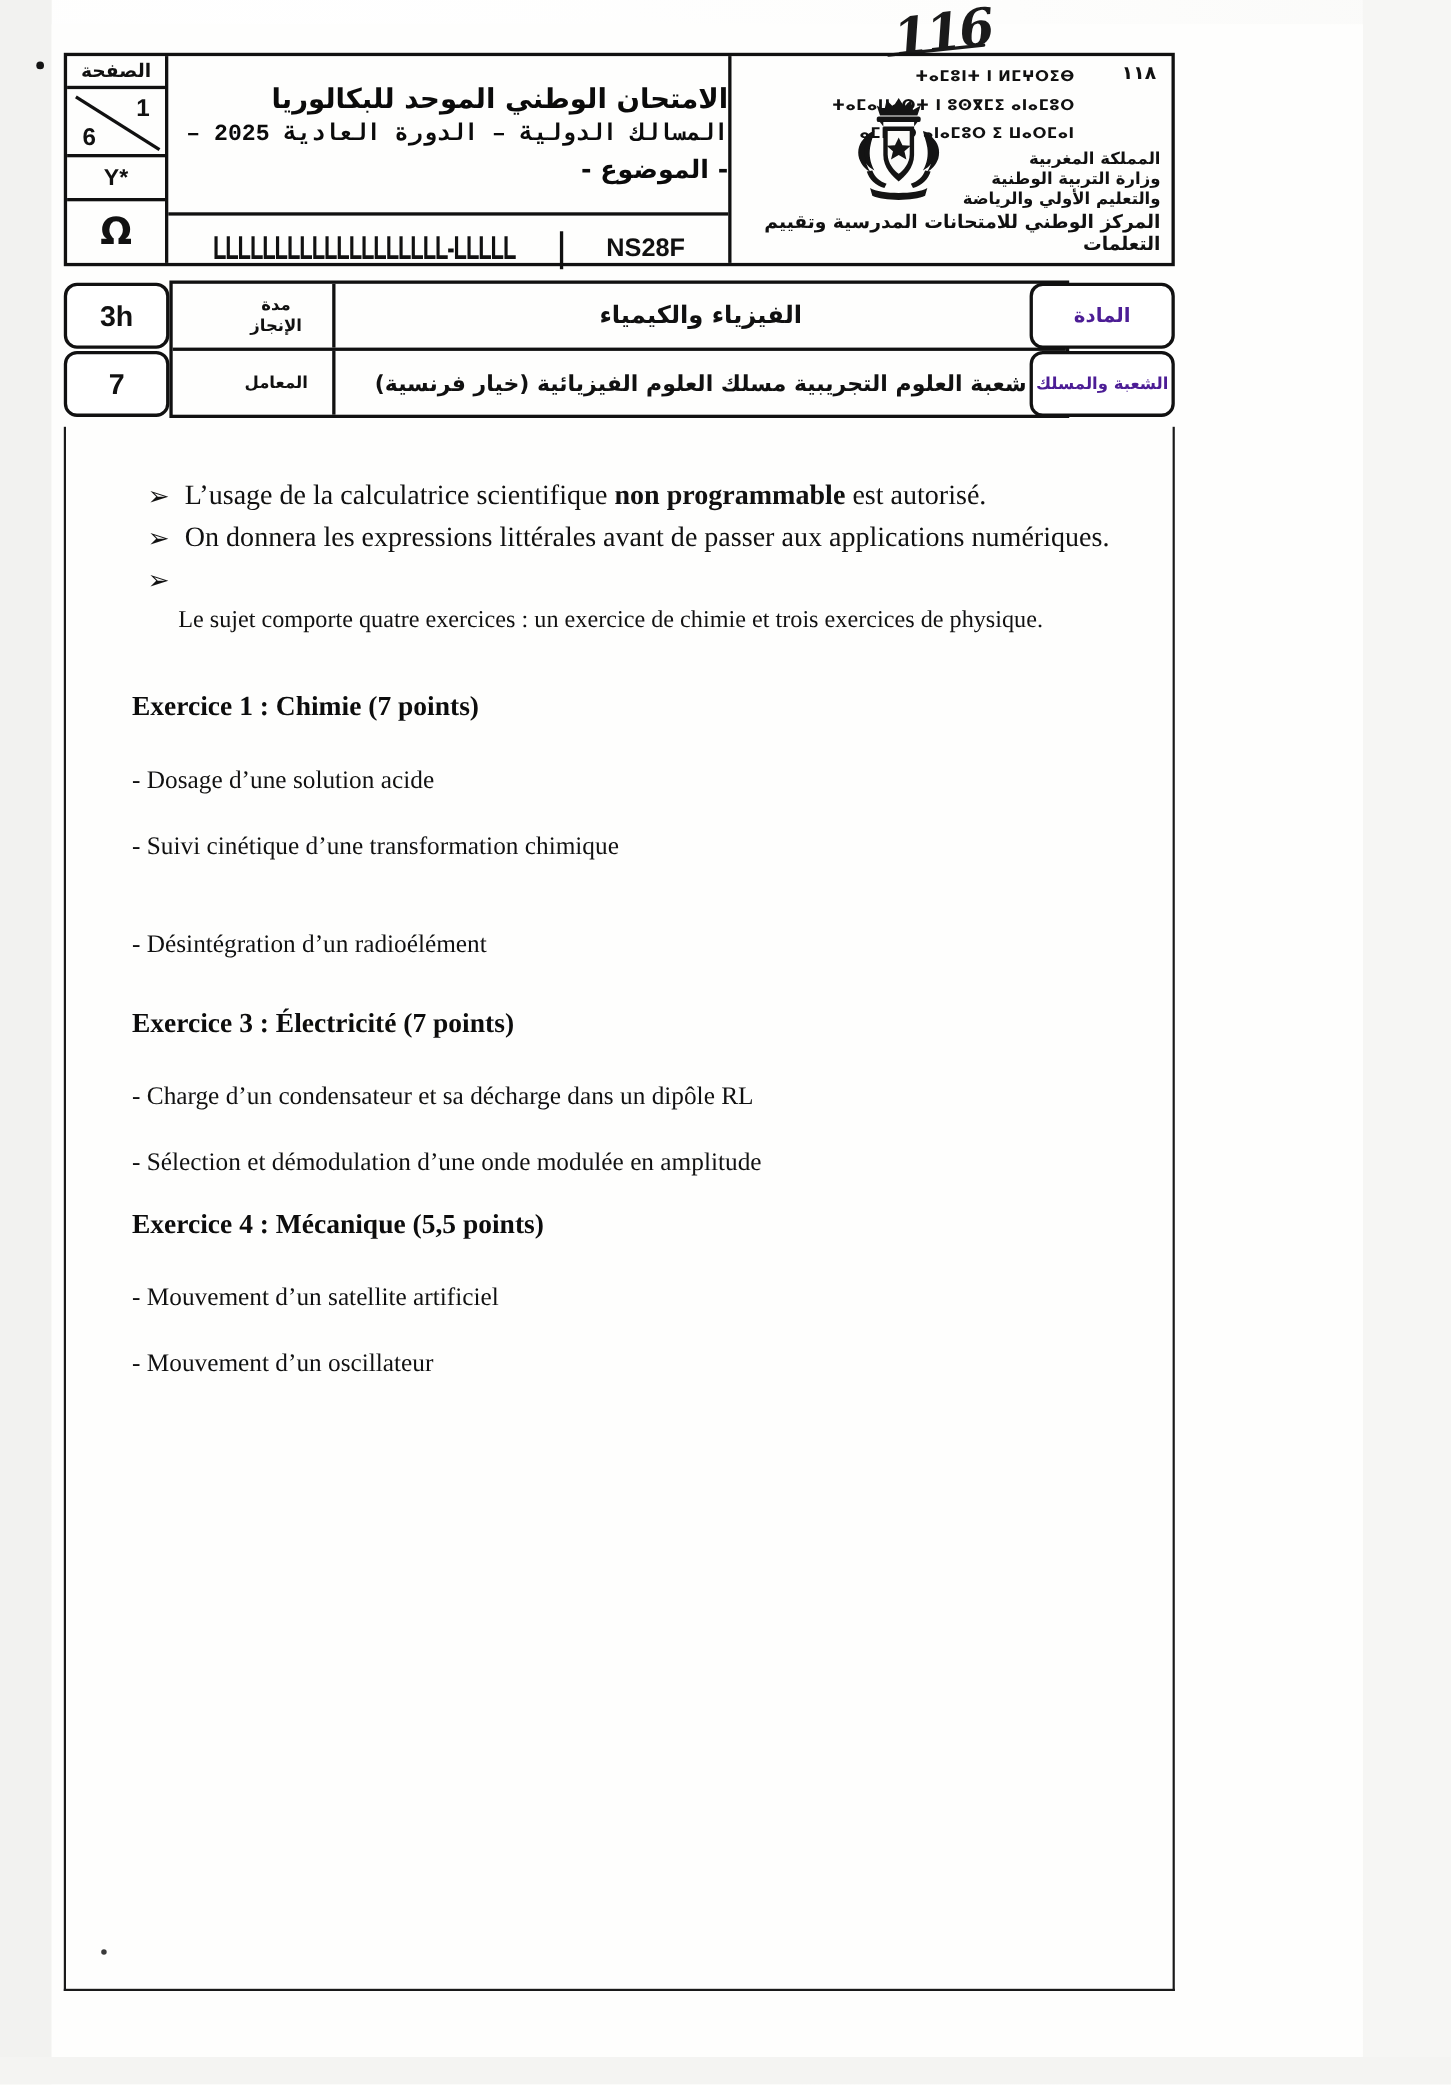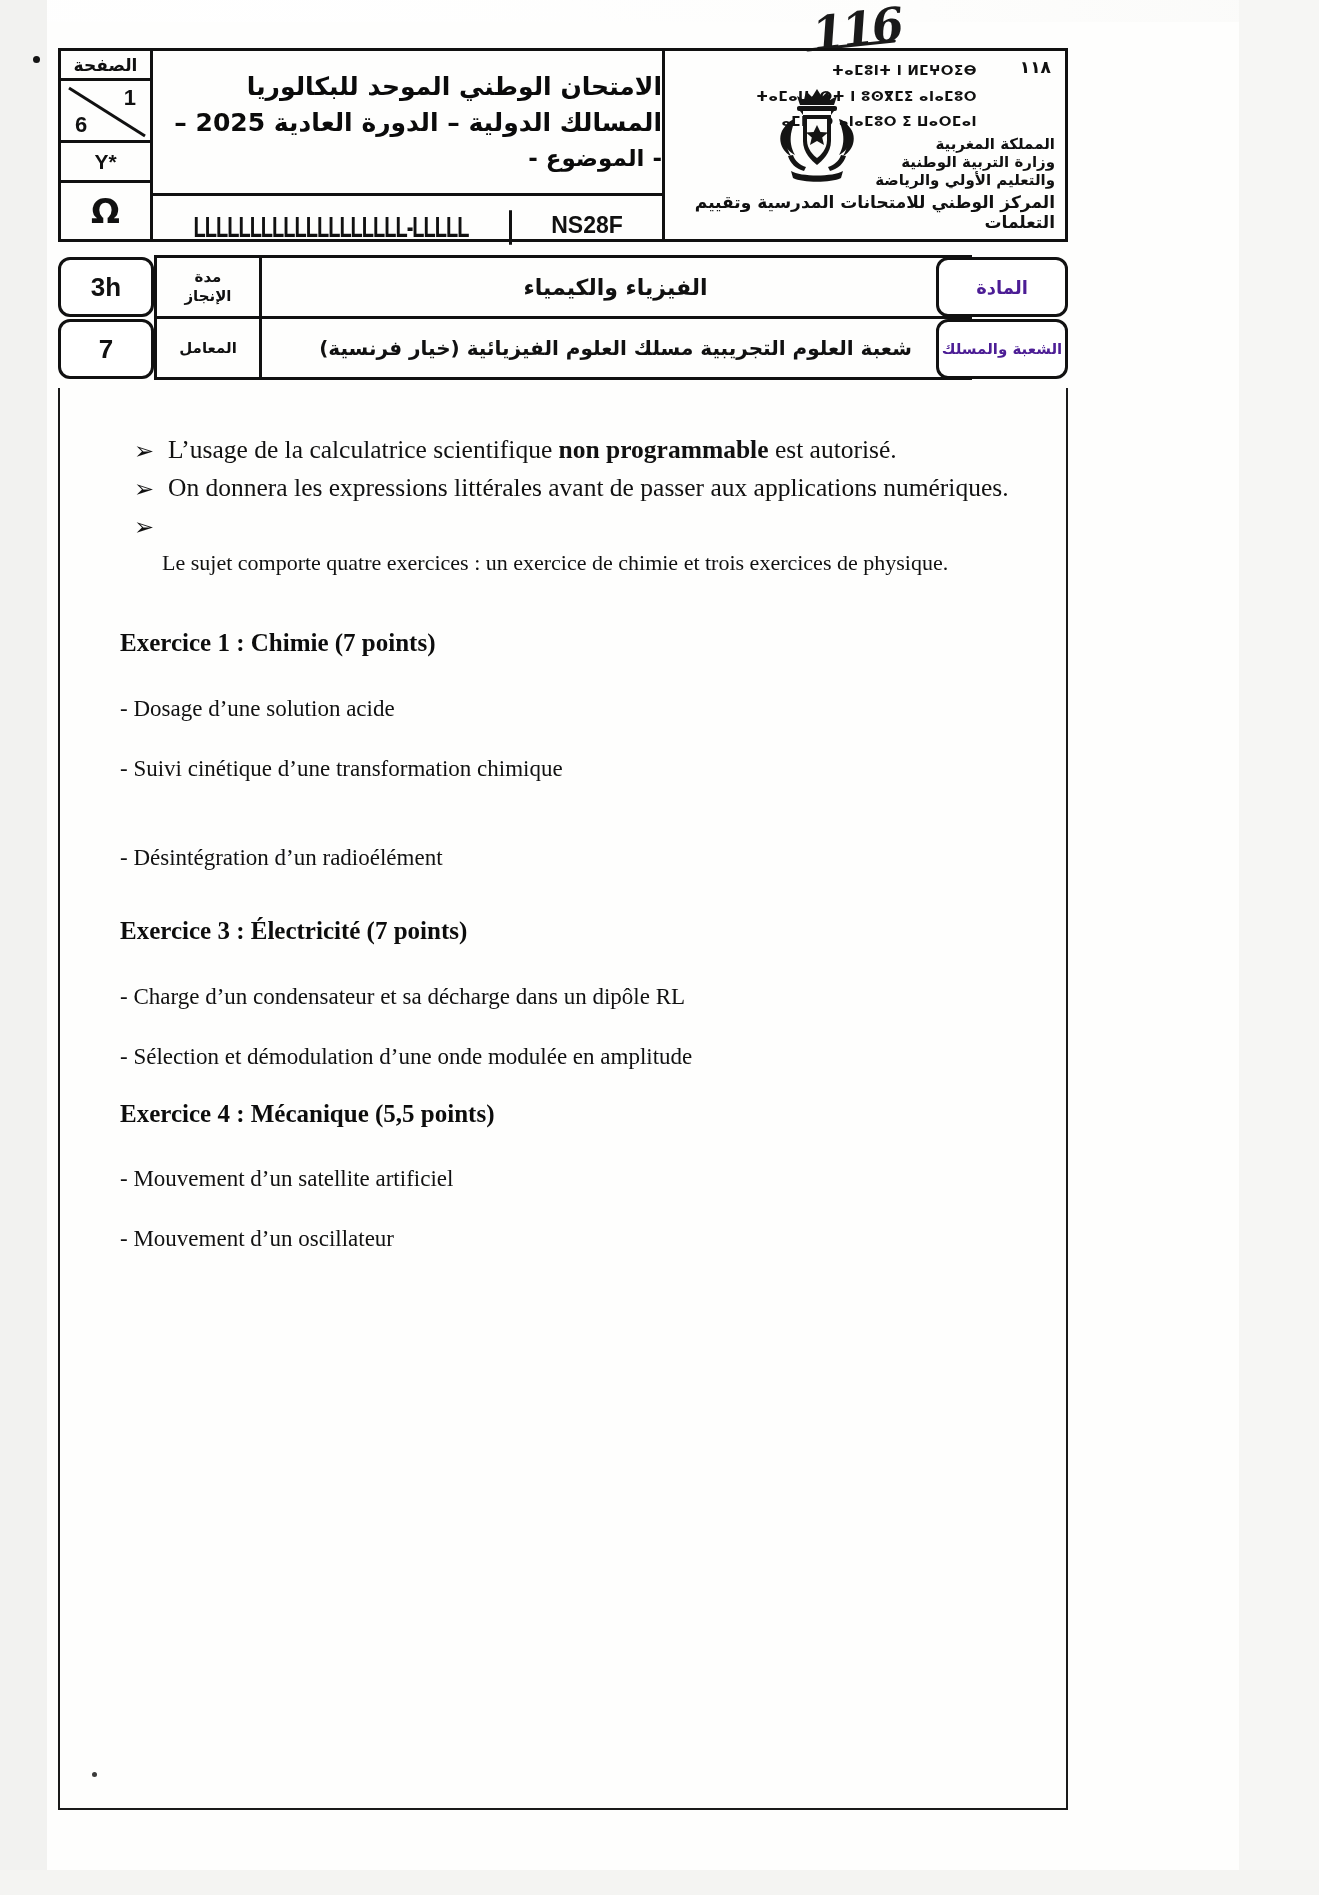--- a/index.html
+++ b/index.html
@@ -82,21 +82,21 @@
     height:145px;border-bottom:3px solid #111;box-sizing:border-box;
     display:flex;flex-direction:column;align-items:flex-start;justify-content:center;
     direction:rtl;
   }
   .ar-title{
     font-family:"DejaVu Sans",sans-serif;
     font-weight:700;color:#0b0b0b;
     line-height:1.45;
   }
   .ar-title.l1{font-size:25px;letter-spacing:0px;}
-  .ar-title.l2{font-size:25px;}
+  .ar-title.l2{font-size:21px;font-family:Liberation Mono, monospace;}
   .ar-title.l3{font-size:23px;}
   .hm-bar{
     flex:1;display:flex;align-items:flex-end;
   }
   .hm-barcode{
     flex:1;border-right:3px solid #111;box-sizing:border-box;
     display:flex;align-items:center;justify-content:center;
     font-family:"Liberation Sans",sans-serif;
     font-weight:700;font-size:20px;letter-spacing:-1px;color:#111;
     transform:scaleY(1.5);
@@ -140,21 +140,21 @@
 
   
   #subj{
     position:absolute;left:58px;top:255px;width:1010px;height:125px;
   }
   .subj-grid{
     position:absolute;left:96px;top:0;width:818px;height:125px;
     border:3px solid #111;box-sizing:border-box;
     display:flex;flex-direction:column;
   }
-  .sr{display:flex;flex:1;}
+  .sr{display:flex;flex:1;padding-left:43px;}
   .sr.top{border-bottom:3px solid #111;}
   .sr-label{
     width:105px;border-right:3px solid #111;box-sizing:border-box;
     display:flex;flex-direction:column;align-items:center;justify-content:center;
     font-family:"DejaVu Sans",sans-serif;font-weight:700;font-size:15px;color:#111;
     line-height:1.25;direction:rtl;
   }
   .sr-value{
     flex:1;display:flex;align-items:center;justify-content:center;
     font-family:"DejaVu Sans",sans-serif;font-weight:700;color:#111;direction:rtl;

